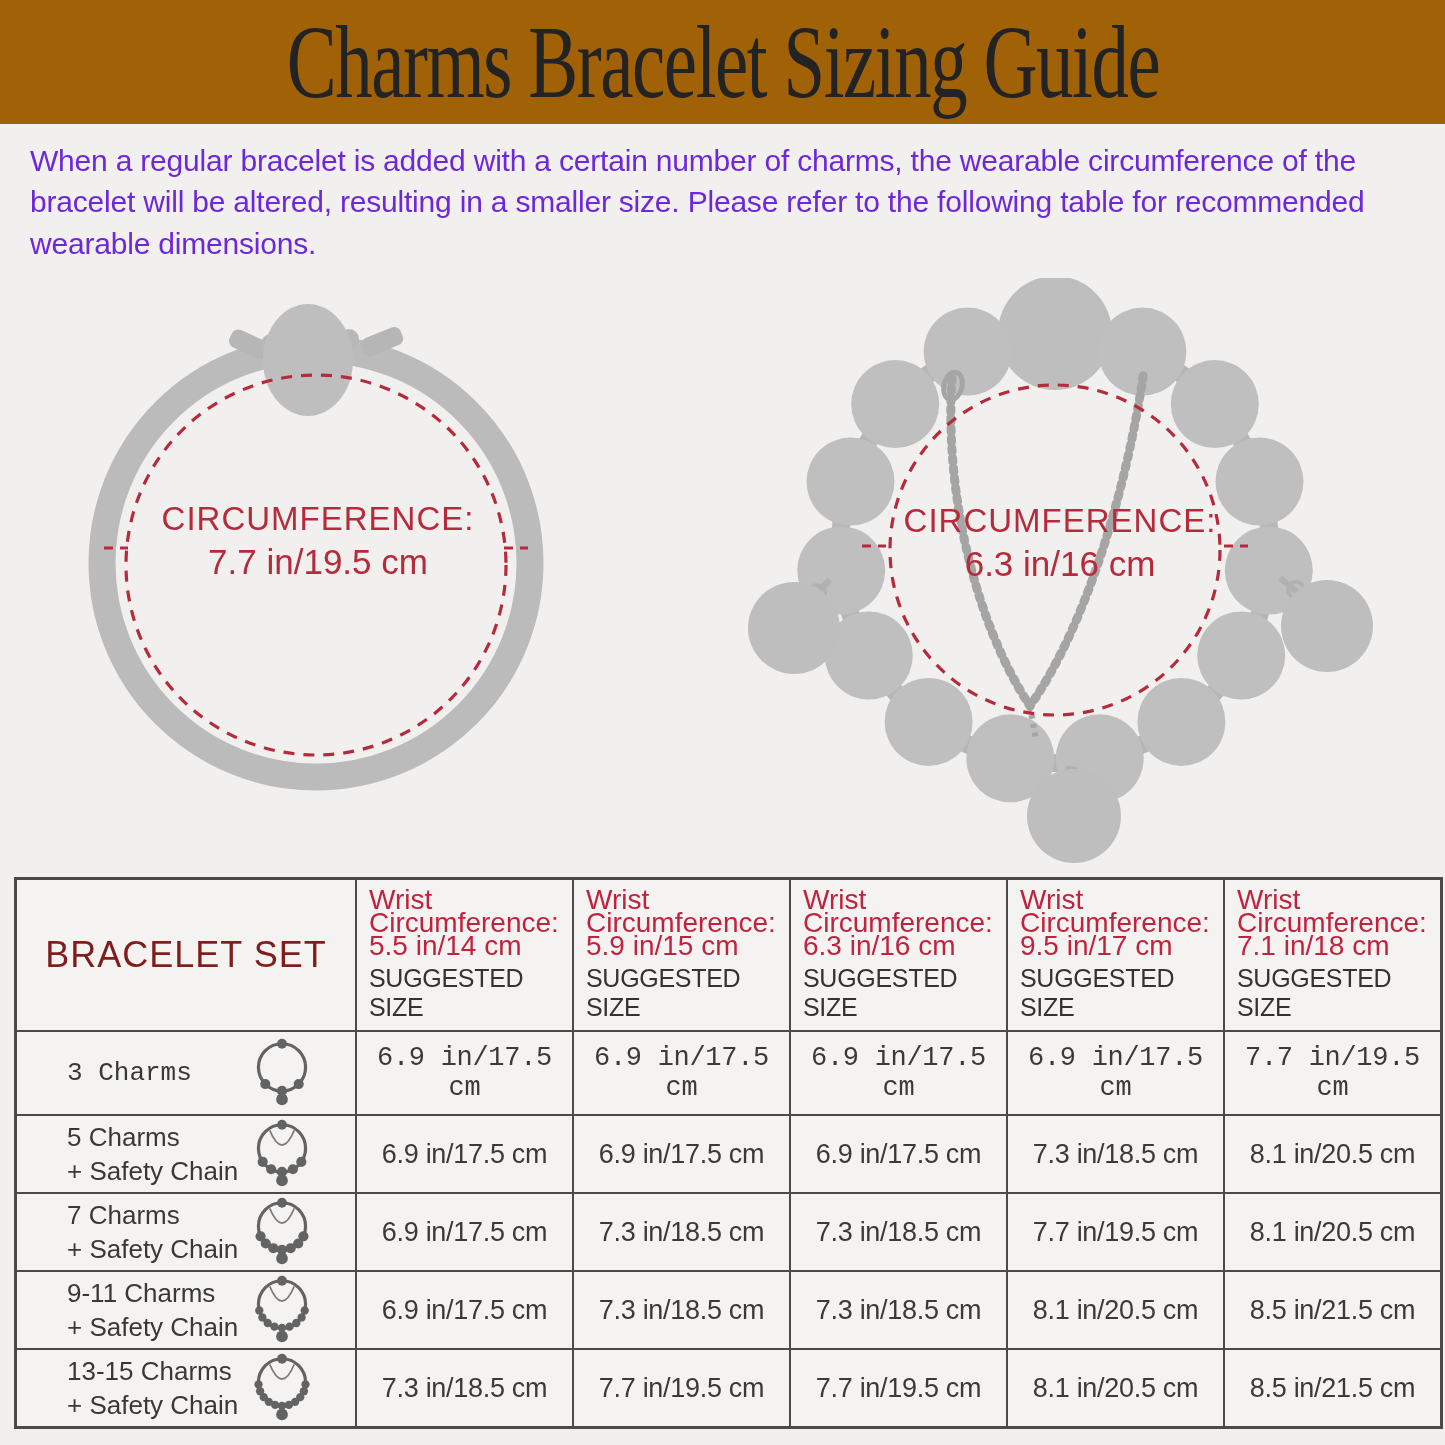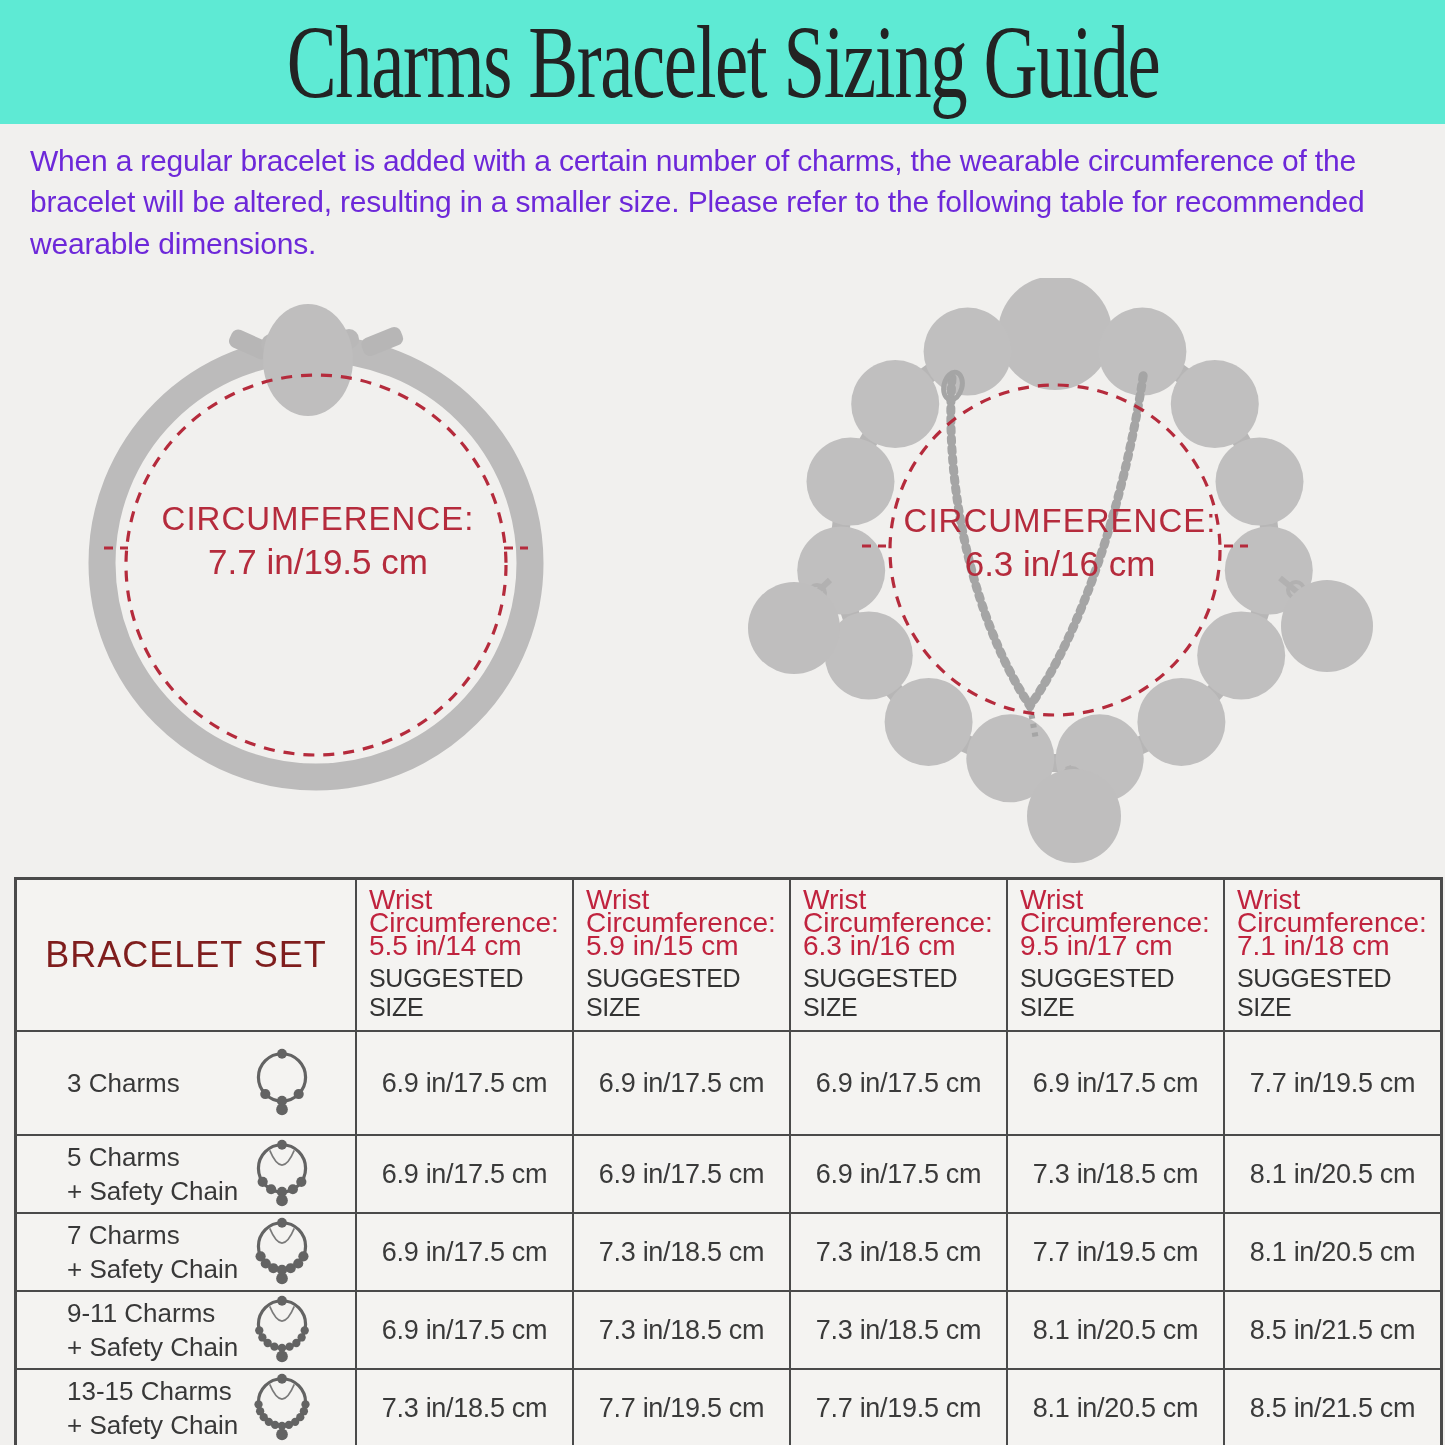--- a/index.html
+++ b/index.html
@@ -4,21 +4,21 @@
 <style>
   html,body{margin:0;padding:0;}
   body{
     width:1445px;height:1445px;position:relative;overflow:hidden;
     background:#f1f0ee;
     font-family:"Liberation Sans", sans-serif;
     -webkit-font-smoothing:antialiased;
   }
   .banner{
     position:absolute;top:0;left:0;width:1445px;height:124px;
-    background:#5eead4;display:flex;align-items:center;justify-content:center;text-align:right;
+    background:#a16207;display:flex;align-items:center;justify-content:center;text-align:right;
   }
   .banner h1{
     margin:0;font-family:"Liberation Serif", serif;font-weight:normal;
     font-size:104px;color:#232323;letter-spacing:-2px;white-space:nowrap;
     transform:scaleX(0.72);transform-origin:center;line-height:1;
   }
   .intro{
     position:absolute;top:140px;left:30px;width:1398px;
     font-size:30px;line-height:1.38;color:#6d28d9;letter-spacing:-0.2px;
   }
@@ -36,21 +36,21 @@
   }
   .corner-cell{width:338px;text-align:center;}
   .corner-cell .corner-text{
     font-size:36px;color:#7f1d1d;letter-spacing:1px;font-weight:normal;
   }
   .wrist-cell{width:215px;text-align:left;}
   .wrist-inner{padding:8px 6px 8px 12px;}
   .wrist-red{color:#c0233e;font-size:28px;line-height:23px;font-weight:normal;}
   .suggested{color:#333333;font-size:25px;margin-top:7px;font-weight:normal;letter-spacing:-0.3px;}
   .hdr-row{height:100px;}
-  .data-row-0{height:104px;}
+  .data-row-0{height:84px;font-family:Liberation Mono, monospace;}
   .data-row{height:72px;}
   .label-cell-inner{
     display:flex;align-items:center;justify-content:space-between;
     padding-left:50px;padding-right:40px;
   }
   .row-label{font-size:26px;color:#383838;line-height:1.32;}
   .value-cell{text-align:center;font-size:27px;color:#3a3a3a;letter-spacing:-0.3px;}
   .set-icon{width:66px;height:76px;flex:0 0 auto;}
 </style>
 </head>

